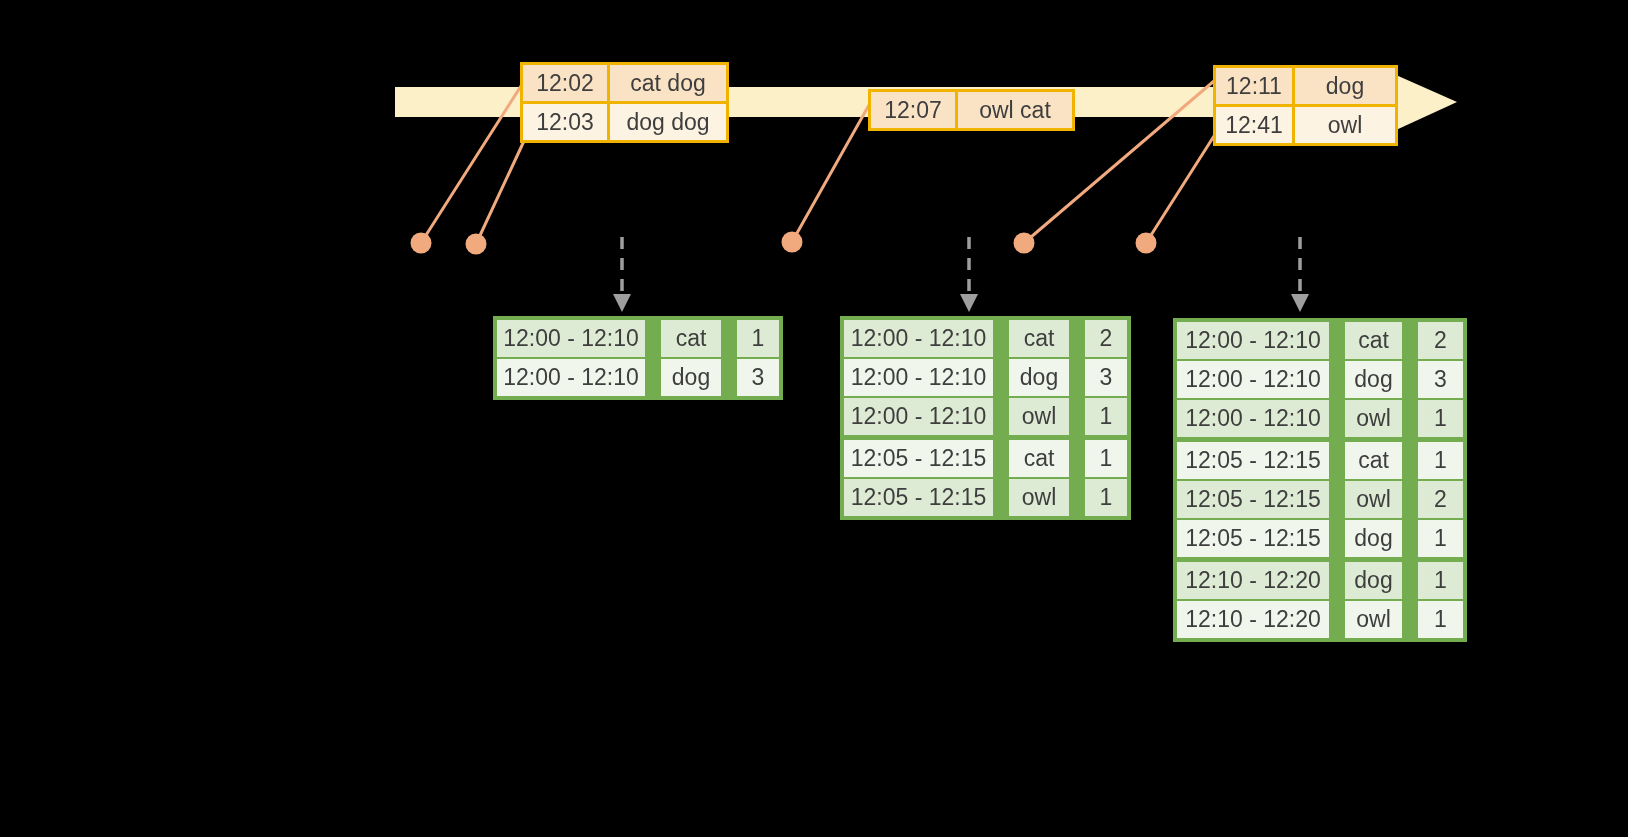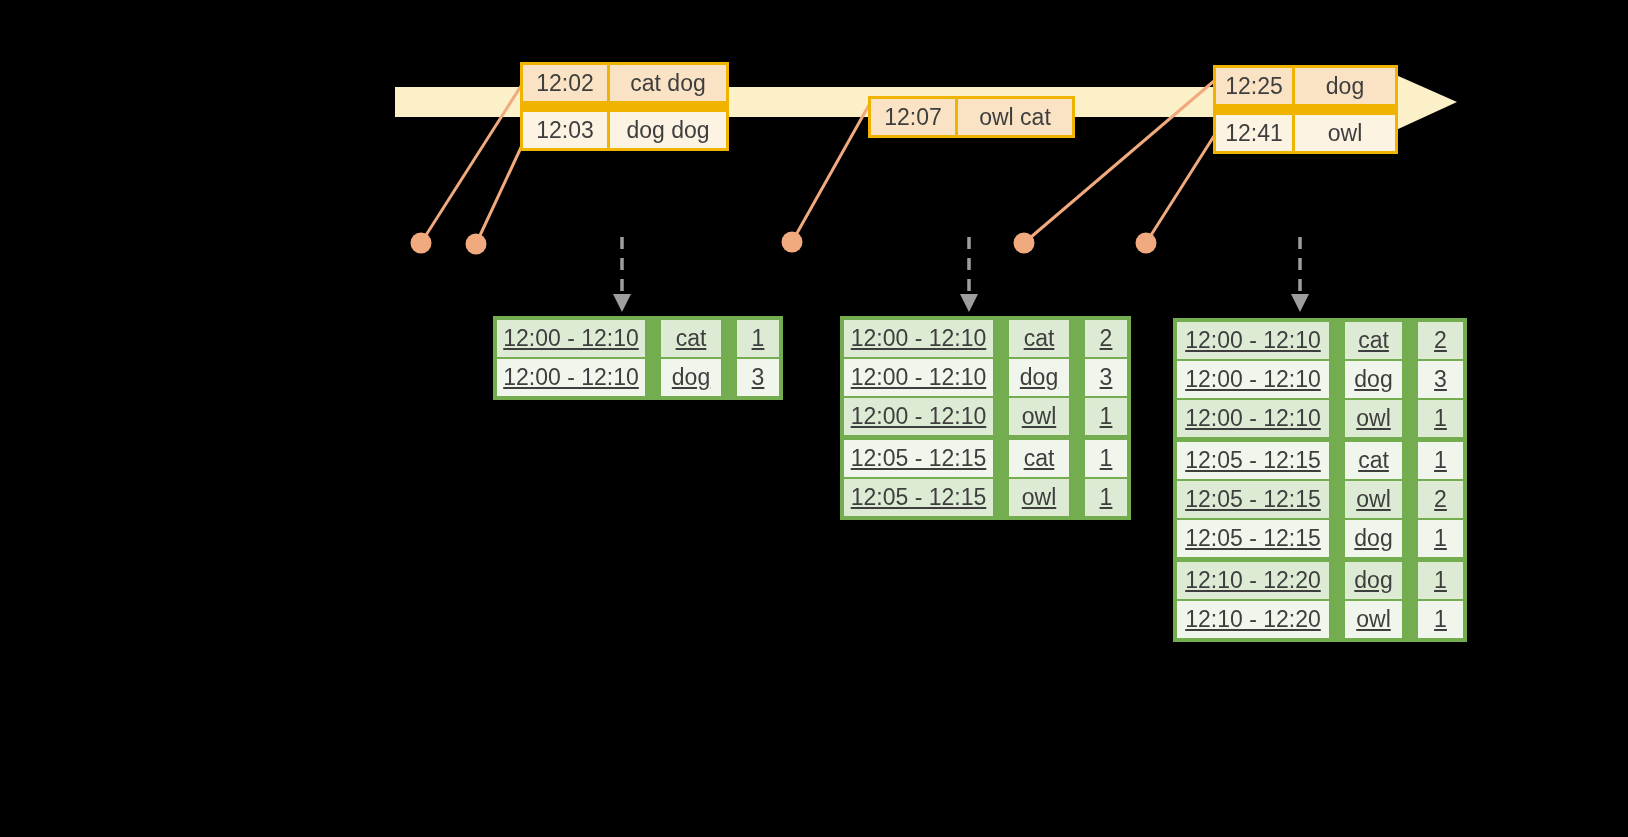--- a/index.html
+++ b/index.html
@@ -18,29 +18,29 @@
   .trow{display:flex;}
   .tcell{
     text-align:center;font-size:23px;overflow:hidden;white-space:nowrap;
   }
   .tcell.c0{width:var(--c0);}
   .tcell.c1{width:var(--c1);}
   .tcell.c2{width:var(--c2);}
 
   
   .etable{border:3px solid var(--event_table_border);background:var(--event_table_border);}
-  .etable .trow{margin-top:11px;}
+  .etable .trow{margin-top:3px;}
   .etable .trow:first-child{margin-top:0;}
   .etable .tcell{margin-left:3px;height:36px;line-height:36px;background:var(--event_row_fill_dark);}
   .etable .tcell:first-child{margin-left:0;}
   .etable .trow.alt .tcell{background:var(--event_row_fill_light);}
 
   
   .rtable{border:4px solid var(--result_table_border);background:var(--result_table_border);}
-  .rtable .trow{margin-top:2px;text-decoration:underline;}
+  .rtable .trow{margin-top:2px;}
   .rtable .trow:first-child{margin-top:0;}
   .rtable .trow.grp{margin-top:5px;}
   .rtable .tcell{margin-left:16px;height:37px;line-height:37px;background:var(--result_row_fill_dark);}
   .rtable .tcell:first-child{margin-left:0;}
   .rtable .trow.alt .tcell{background:var(--result_row_fill_light);}
 </style>
 </head>
 <body>
 
 <div id="canvas">
@@ -74,30 +74,30 @@
       <div class="trow">
         <div class="tcell c0">12:02</div>
         <div class="tcell c1">cat dog</div>
       </div>
       <div class="trow alt">
         <div class="tcell c0">12:03</div>
         <div class="tcell c1">dog dog</div>
       </div>
     </div>
 
-  <div class="dtable etable" style="left:868px;top:96px;--c0:84px;--c1:114px;">
+  <div class="dtable etable" style="left:868px;top:89px;--c0:84px;--c1:114px;">
       <div class="trow">
         <div class="tcell c0">12:07</div>
         <div class="tcell c1">owl cat</div>
       </div>
     </div>
 
   <div class="dtable etable" style="left:1213px;top:65px;--c0:76px;--c1:100px;">
       <div class="trow">
-        <div class="tcell c0">12:25</div>
+        <div class="tcell c0">12:11</div>
         <div class="tcell c1">dog</div>
       </div>
       <div class="trow alt">
         <div class="tcell c0">12:41</div>
         <div class="tcell c1">owl</div>
       </div>
     </div>
 
   <div class="dtable rtable" style="left:493px;top:316px;--c0:148px;--c1:60px;--c2:42px;">
       <div class="trow">

